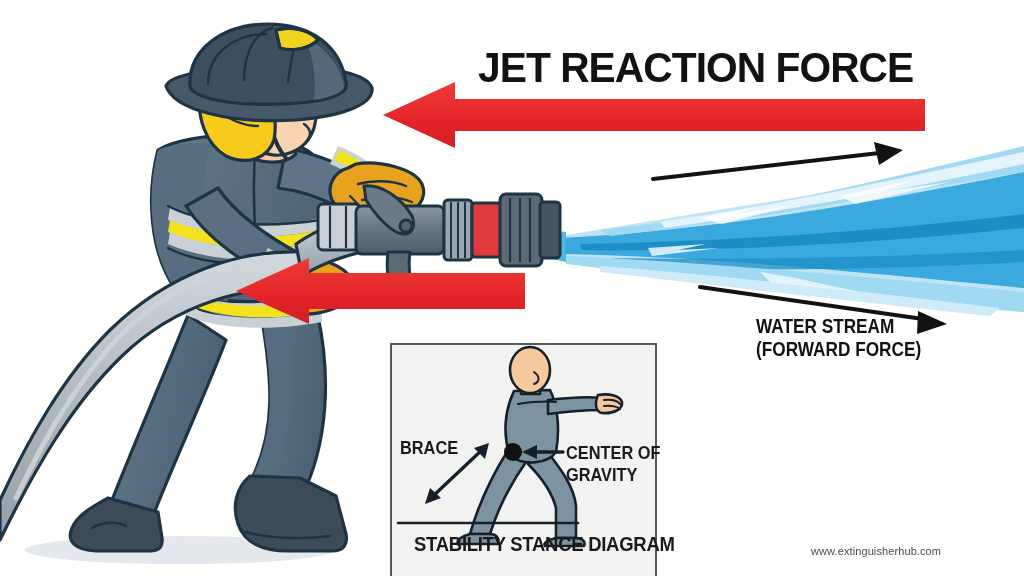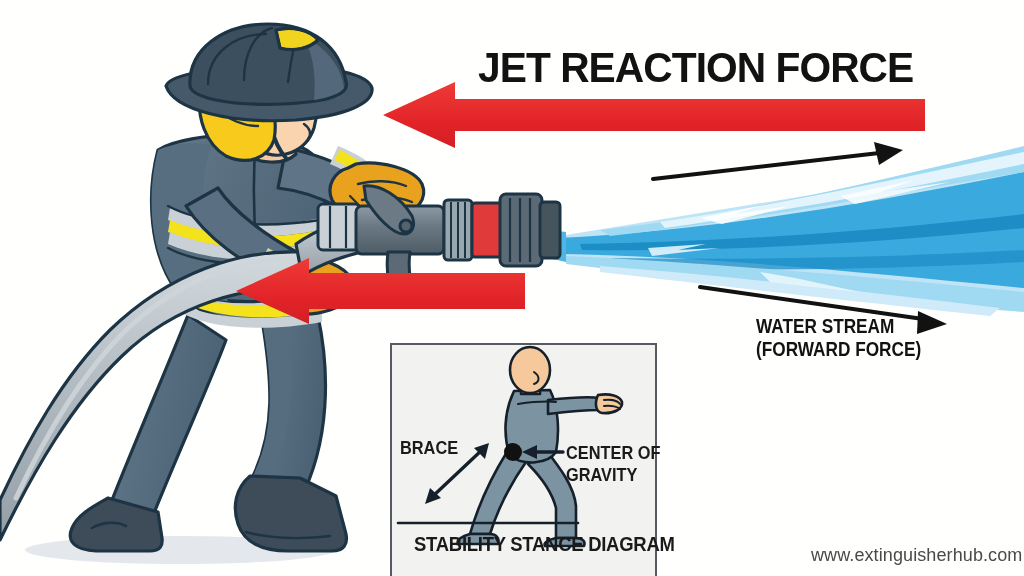--- a/index.html
+++ b/index.html
@@ -87,21 +87,21 @@
     top: 532px;
     font-size: 21px;
     letter-spacing: -0.3px;
     transform: scaleX(0.88);
     transform-origin: left top;
   }
   #watermark {
     position: absolute;
     left: 811px;
     top: 545px;
-    font-size: 18px;
+    font-size: 11px;
     font-weight: normal;
     color: #4a4a4a;
     font-family: "Liberation Sans", sans-serif;
     letter-spacing: 0.1px;
     white-space: nowrap;
   }
 </style>
 </head>
 <body>
 

